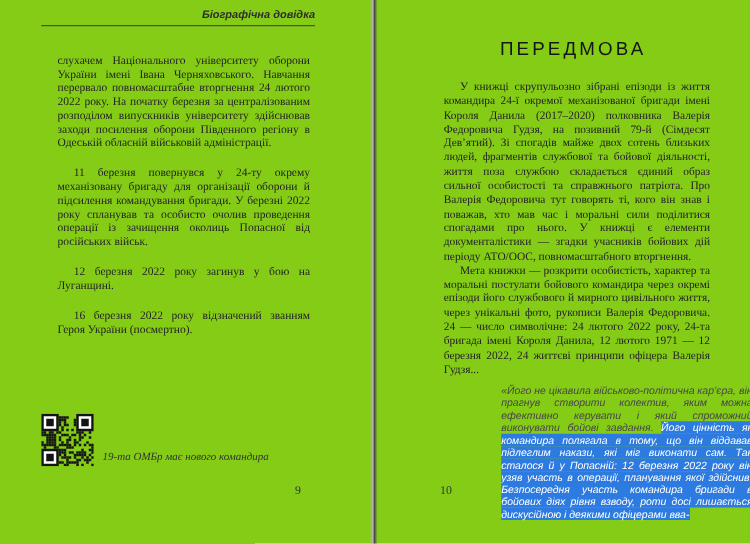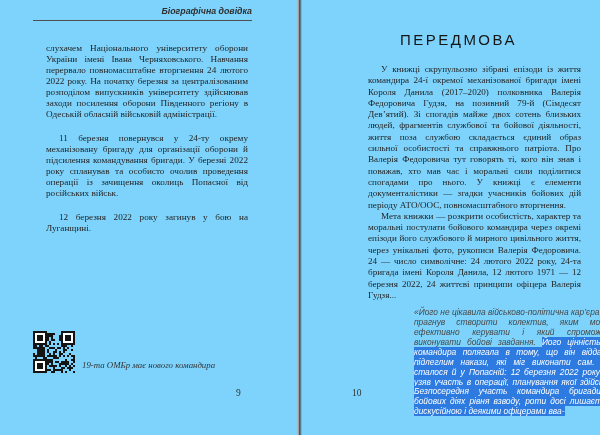--- a/index.html
+++ b/index.html
@@ -1,16 +1,16 @@
 <!DOCTYPE html>
 <html><head>
 <meta charset="utf-8">
 <style>
   html,body{margin:0;padding:0;background:#ffffff;}
-  .stage{position:relative;width:600px;height:435px;background:#7dd3fc;overflow:hidden;
+  .stage{position:relative;width:600px;height:435px;background:#84cc16;overflow:hidden;
          font-family:"Liberation Serif",serif;-webkit-font-smoothing:antialiased;}
 
   
   .gutter{position:absolute;left:296px;top:0;width:6px;height:435px;
           background:linear-gradient(to right, rgba(0,0,0,0) 0%, #b3b3b3 38%, #4a4a4a 60%, rgba(0,0,0,0) 100%);}
 
   
   .running-head{position:absolute;left:33px;top:6px;width:219px;text-align:right;
                 font-family:"Liberation Sans",sans-serif;font-style:italic;font-weight:bold;
                 font-size:8.8px;color:#2e2e2e;padding-bottom:4px;border-bottom:1px solid #4f4f4f;}
@@ -21,21 +21,21 @@
   .qr{position:absolute;left:33px;top:331px;width:42px;height:42px;}
   .qr-caption{position:absolute;left:82px;top:360px;font-style:italic;font-size:8.8px;color:#333333;}
   .pagenum{position:absolute;top:388px;font-size:9.5px;color:#333333;}
   .pn-left{left:236px;}
   .pn-right{left:352px;}
 
   
   .chapter-heading{position:absolute;left:352px;top:31px;width:213px;text-align:center;
                    font-family:"Liberation Sans",sans-serif;font-weight:normal;
                    font-size:15px;letter-spacing:2.5px;color:#161616;}
-  .body-right{position:absolute;left:368px;top:64px;width:213px;
+  .body-right{position:absolute;left:355px;top:64px;width:213px;
               font-size:9.1px;line-height:11.3px;color:#242424;text-align:justify;}
   .body-right p{margin:0;text-indent:13px;}
   .quote{margin:7px 0 0 11px;width:201px;
          font-family:"Liberation Sans",sans-serif;font-style:italic;
          font-size:8.4px;line-height:9.9px;color:#474747;text-align:justify;padding-left:35px;}
   .sel{background:#2d7be0;color:#ffffff;}
 </style>
 </head>
 <body>
 
@@ -43,20 +43,21 @@
 
   <div>
     <div class="running-head">
       <span>Біографічна довідка</span>
     </div>
 
     <div class="body-left">
       <p class="noindent">слухачем Національного університету оборони України імені Івана Черняховського. Навчання перервало повномасштабне вторгнення 24 лютого 2022 року. На початку березня за централізованим розподілом випускників університету здійснював заходи посилення оборони Південного регіону в Одеській обласній військовій адміністрації.</p>
       <p>11 березня повернувся у 24-ту окрему механізовану бригаду для організації оборони й підсилення командування бригади. У березні 2022 року спланував та особисто очолив проведення операції із зачищення околиць Попасної від російських військ.</p>
       <p>12 березня 2022 року загинув у бою на Луганщині.</p>
+      <p>16 березня 2022 року відзначений званням Героя України (посмертно).</p>
     </div>
 
     <div class="qr">
       <svg id="qr-svg" width="42" height="42" viewBox="0 0 42 42" xmlns="http://www.w3.org/2000/svg">
           <rect x="0" y="0" width="14" height="14" fill="#141414"></rect>
           <rect x="2" y="2" width="10" height="10" fill="#ffffff"></rect>
           <rect x="4" y="4" width="6" height="6" fill="#141414"></rect>
           <rect x="28" y="0" width="14" height="14" fill="#141414"></rect>
           <rect x="30" y="2" width="10" height="10" fill="#ffffff"></rect>
           <rect x="32" y="4" width="6" height="6" fill="#141414"></rect>

